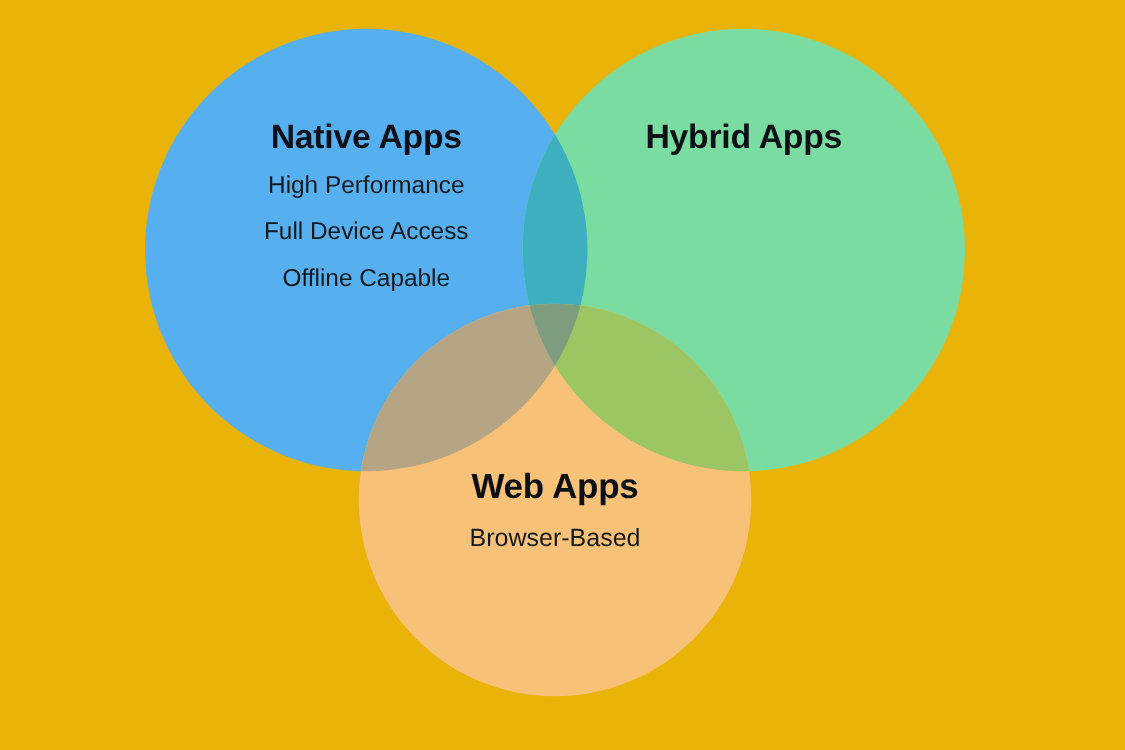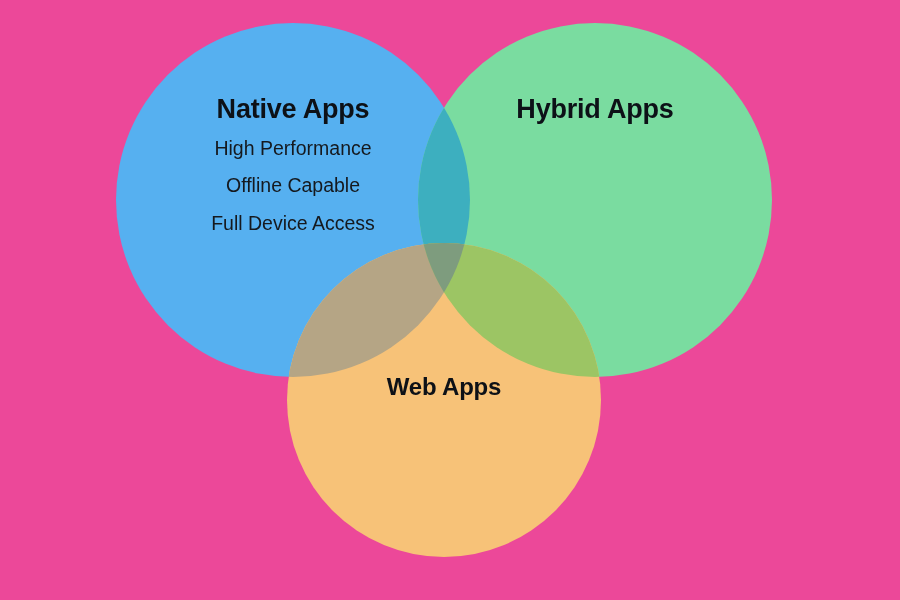--- a/index.html
+++ b/index.html
@@ -12,21 +12,21 @@
     width: 900px;
     height: 600px;
     overflow: hidden;
     font-family: "Liberation Sans", sans-serif;
     color: #101418;
   }
   .canvas {
     position: relative;
     width: 900px;
     height: 600px;
-    background: #ec4899;
+    background: #eab308;
   }
   .venn-svg {
     position: absolute;
     left: 0;
     top: 0;
     width: 900px;
     height: 600px;
     display: block;
   }
   .labels-layer {
@@ -77,21 +77,21 @@
     top: 95px;
     width: 300px;
   }
   
   #group-web {
     left: 294px;
     top: 374px;
     width: 300px;
   }
   #group-web .set-title {
-    font-size: 24px;
+    font-size: 28px;
   }
   #group-web .set-items {
     margin-top: 16px;
   }
   #group-web .set-item {
     font-size: 20px;
     margin-bottom: 20px;
   }
   
   #group-core {
@@ -144,32 +144,33 @@
       </g>
     </g>
   </svg>
 
   <div class="labels-layer">
 
     <div class="set-group" id="group-native">
       <div class="set-title">Native Apps</div>
       <div class="set-items">
         <div class="set-item">High Performance</div>
+        <div class="set-item">Full Device Access</div>
         <div class="set-item">Offline Capable</div>
-        <div class="set-item">Full Device Access</div>
       </div>
     </div>
 
     <div class="set-group" id="group-hybrid">
       <div class="set-title">Hybrid Apps</div>
     </div>
 
     <div class="set-group" id="group-web">
       <div class="set-title">Web Apps</div>
       <div class="set-items">
+        <div class="set-item">Browser-Based</div>
       </div>
     </div>
 
     <div class="set-group" id="group-core">
     </div>
 
   </div>
 </div>
 
 </body></html>

